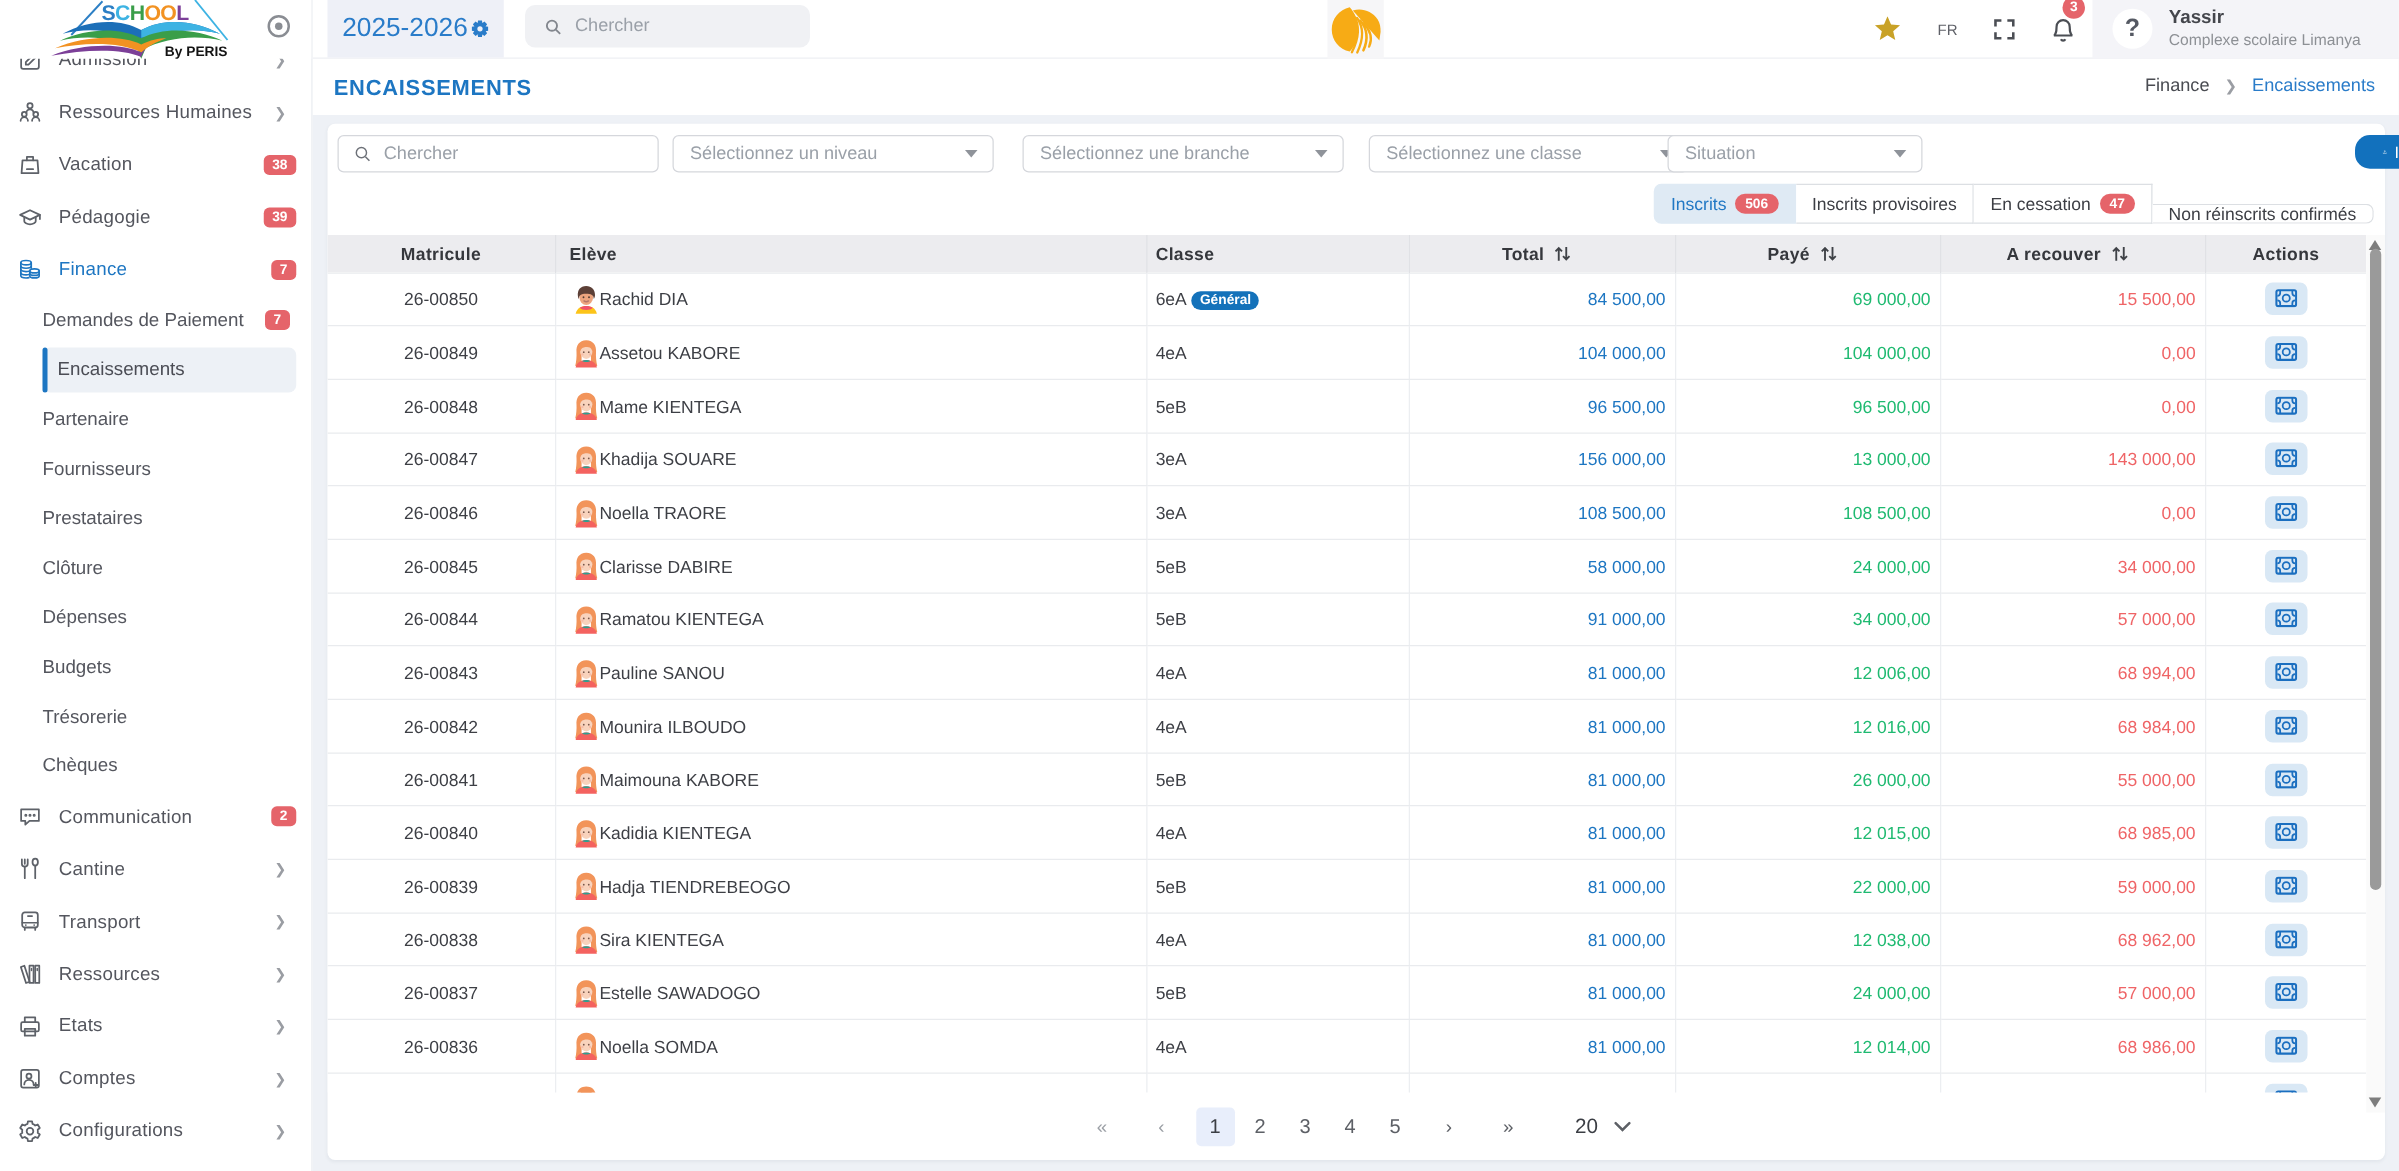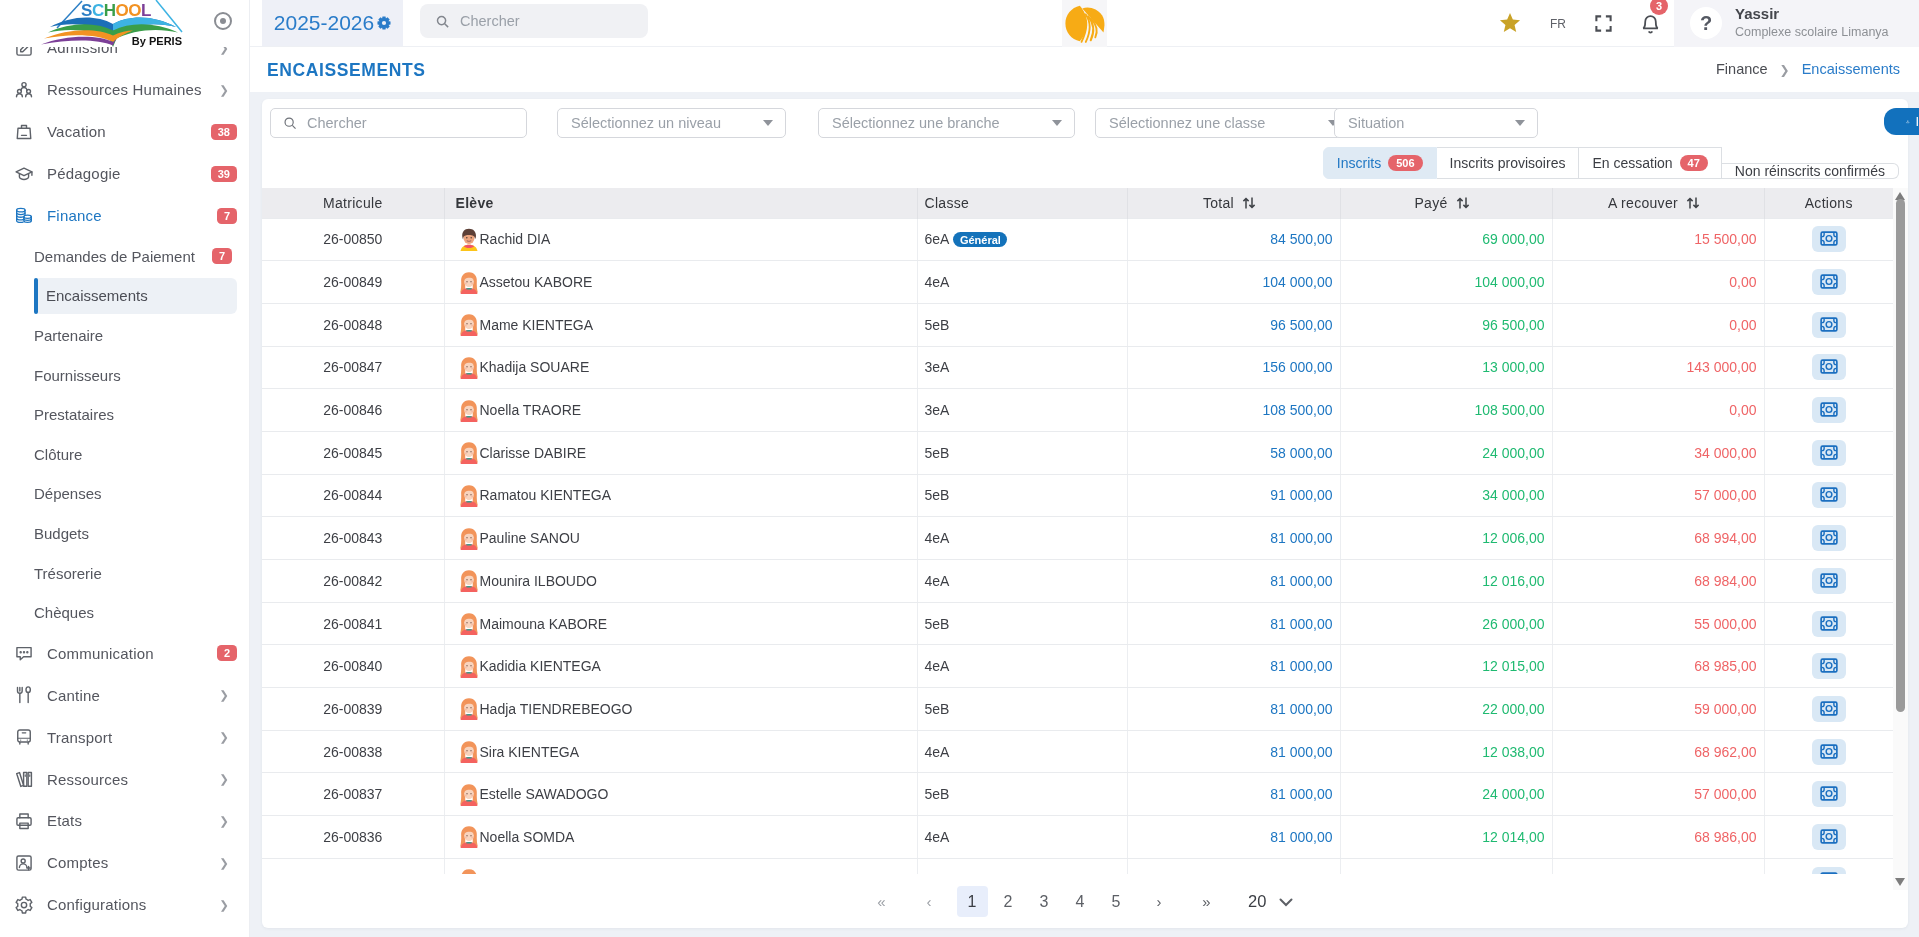--- a/index.html
+++ b/index.html
@@ -55,21 +55,21 @@
 #tabs { position:absolute; top:48px; right:9px; height:32px; display:flex; }
 .tab { border:1px solid #dcdfe3; border-left:none; background:#fff; display:flex; align-items:center; justify-content:center; font-size:14px; color:#3c3e44; padding:0 13px; }
 .tab:first-child { border-left:1px solid #dcdfe3; border-radius:6px 0 0 6px; }
 .tab:last-child { border-radius:0 6px 6px 0;margin-top:16px; }
 .tab.active { background:#dfeaf4; border-color:#dfeaf4; color:#2178c4; }
 .pill { background:#e5646a; color:#fff; font-size:11px; font-weight:bold; border-radius:9px; padding:2px 8px; margin-left:7px; }
 
 
 #twrap { position:absolute; left:0; top:89px; width:1631px; height:686px; overflow:hidden; }
 table { border-collapse:collapse; width:1631px; table-layout:fixed; }
-th { background:#ececef; height:30px; font-size:14px; font-weight:normal; color:#35373c; border-right:1px solid #e0e1e5; letter-spacing:.3px; }
+th { background:#ececef; height:30px; font-size:14px; font-weight:bold; color:#35373c; border-right:1px solid #e0e1e5; letter-spacing:.3px; }
 th:last-child { border-right:none; }
 td { height:42.7px; border-bottom:1px solid #e9ebee; border-right:1px solid #eceef1; font-size:14px; color:#3d3f45; background:#fff; }
 td:last-child { border-right:none; }
 tr.first td { border-top:1px solid #e9ebee; }
 .c-mat { width:182px; text-align:center; }
 .c-el  { width:473px; padding-left:13px; }
 .c-cl  { width:210px; padding-left:7px; }
 .c-tot { width:213px; text-align:right; padding-right:7px; color:#1d76c2; }
 .c-pay { width:212px; text-align:right; padding-right:7px; color:#1fba71; }
 .c-rec { width:212px; text-align:right; padding-right:7px; color:#ef6466; }
@@ -147,21 +147,21 @@
 <div id="titlebar">
   <h1>ENCAISSEMENTS</h1>
   <div class="crumb">Finance<span class="sep">❯</span><span class="cur">Encaissements</span></div>
 </div>
 
 <div id="card">
   <div class="finput" style="left:8px;width:257px;"><svg style="margin:0 10px 0 12px" width="14" height="14" viewBox="0 0 24 24" fill="none" stroke="#6d7178" stroke-width="2">
         <circle cx="10.5" cy="10.5" r="7"></circle>
         <line x1="16" y1="16" x2="21.5" y2="21.5"></line>
       </svg>Chercher</div>
-  <div class="finput" style="left:295px;width:229px;padding-left:13px;">Sélectionnez un niveau<span class="caret"></span></div>
+  <div class="finput" style="left:276px;width:257px;padding-left:13px;">Sélectionnez un niveau<span class="caret"></span></div>
   <div class="finput" style="left:556px;width:257px;padding-left:13px;">Sélectionnez une branche<span class="caret"></span></div>
   <div class="finput" style="left:833px;width:256px;padding-left:13px;">Sélectionnez une classe<span class="caret"></span></div>
   <div class="finput" style="left:1072px;width:204px;padding-left:13px;">Situation<span class="caret"></span></div>
   <div id="imp"><svg width="13" height="13" viewBox="0 0 24 24" fill="none" stroke="#fff" stroke-width="2.4" style="margin-right:6px">
         <path d="M12 2.5v11M7.5 9l4.5 4.5L16.5 9M3.5 15.5v5h17v-5"></path>
       </svg>Importer</div>
 
   <div id="tabs">
     <div class="tab active">Inscrits<span class="pill">506</span></div>
     <div class="tab">Inscrits provisoires</div>
@@ -649,21 +649,21 @@
   <div id="pag">
     <span class="pg arr" style="margin-right:14px">«</span>
     <span class="pg arr" style="margin-right:10px">‹</span>
     <span class="pg cur">1</span>
     <span class="pg">2</span>
     <span class="pg">3</span>
     <span class="pg">4</span>
     <span class="pg">5</span>
     <span class="pg arr on" style="margin-left:9px">›</span>
     <span class="pg arr on" style="margin-left:14px">»</span>
-    <span class="psize" style="margin-left:24px">20 <svg width="14" height="9" viewBox="0 0 14 9" style="margin-left:8px">
+    <span class="psize" style="margin-left:36px">20 <svg width="14" height="9" viewBox="0 0 14 9" style="margin-left:8px">
           <path d="M1.5 1.5L7 7l5.5-5.5" stroke="#5d6066" stroke-width="2" fill="none" stroke-linecap="round"></path>
         </svg></span>
   </div>
 </div>
 
 <div id="sidebar">
   <div id="menu">
 <div class="mi">
         <svg class="ic" width="20" height="20" viewBox="0 0 24 24" fill="none" stroke="#5e6269" stroke-width="1.7" stroke-linecap="round" stroke-linejoin="round">
           <rect x="3.5" y="3.5" width="17" height="17" rx="2"></rect>

